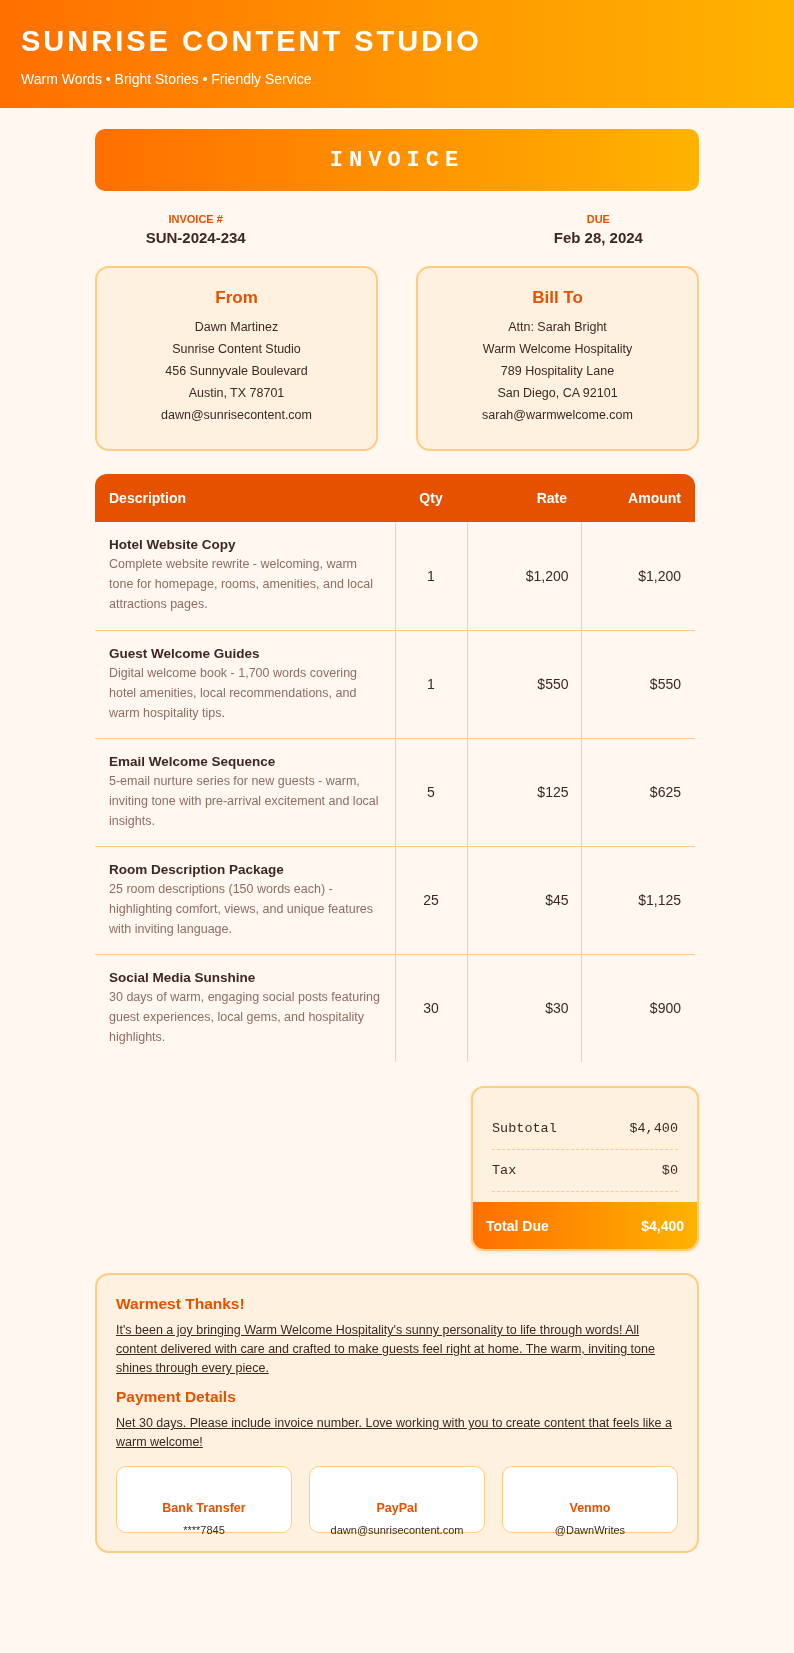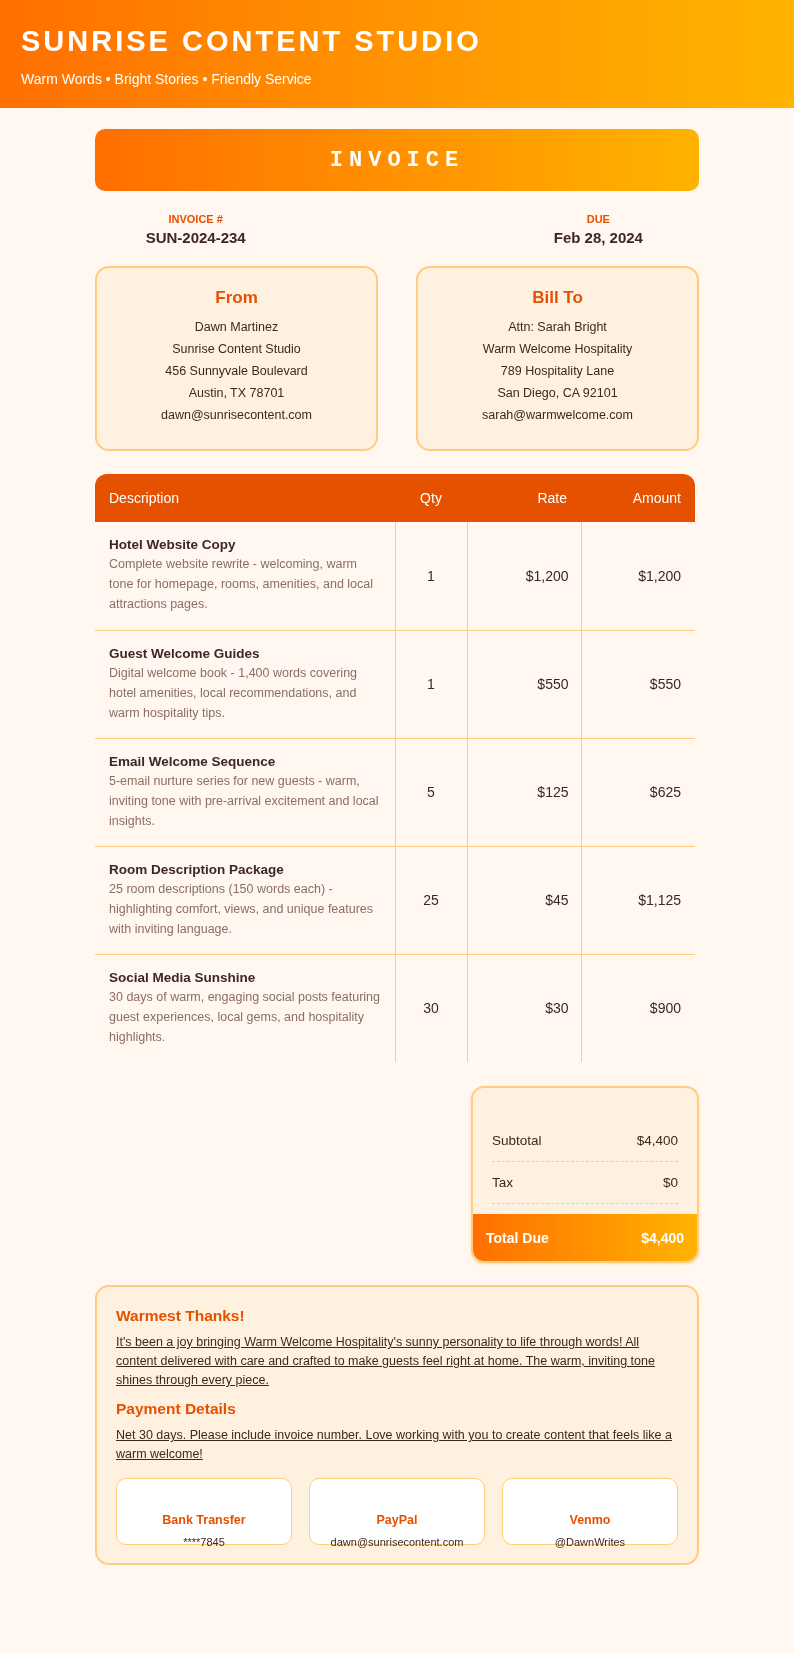--- a/index.html
+++ b/index.html
@@ -32,21 +32,21 @@
   .party-card {
     width: 283px; height: 185px; background: #fff1df; border: 2px solid #ffcc80;
     border-radius: 14px; text-align: center; padding-top: 20px;
   }
   .party-title { color: #e65100; font-size: 17px; font-weight: bold; margin-bottom: 8px; }
   .party-line { font-size: 12.5px; line-height: 22px; color: #3e2723; }
   .party-line.bold { font-weight: normal; }
 
   .items-table { margin-top: 23px; width: 600px; border-collapse: collapse; }
   .items-table thead th {
-    background: #e65100; color: #fff; font-size: 14px; font-weight: normal;
+    background: #e65100; color: #fff; font-size: 14px; font-weight: bold;
     height: 48px; padding: 0 14px;
   }
   .items-table thead th:first-child { border-top-left-radius: 12px; text-align: left; }
   .items-table thead th:last-child { border-top-right-radius: 12px; text-align: right; }
   .th-qty { text-align: center; }
   .th-rate { text-align: right; }
   .items-table td { vertical-align: middle; font-size: 14px; color: #3e2723; }
   .items-table tbody tr { height: 108px; }
   .items-table tbody tr + tr td { border-top: 1px solid #ffcc80; }
   .td-desc { width: 300px; padding: 0 14px; }
@@ -54,21 +54,21 @@
   .td-rate { width: 114px; text-align: right; padding-right: 12px; border-left: 1px solid #ffcc80; }
   .td-amount { text-align: right; padding-right: 14px; border-left: 1px solid #ffcc80; }
   .item-name { font-weight: bold; font-size: 13.5px; color: #3e2723; }
   .item-desc { font-size: 12.5px; color: #8d6e63; line-height: 20px; margin-top: 2px; }
 
   .totals-wrap { display: flex; justify-content: flex-end; margin-top: 24px; }
   .totals-card {
     width: 228px; background: #fff1df; border: 2px solid #ffcc80; border-radius: 13px;
     overflow: hidden; box-shadow: 0 1px 3px rgba(255,152,0,0.25);
   }
-  .totals-inner { padding: 32px 19px 10px 19px; }
+  .totals-inner { padding: 20px 19px 10px 19px; font-family: Liberation Mono, monospace; }
   .totals-row {
     display: flex; justify-content: space-between; font-size: 13.5px; color: #3e2723;
     height: 42px; align-items: center; border-bottom: 1px dashed #ffcc80;
   }
   .totals-due {
     display: flex; justify-content: space-between; align-items: center; height: 47px;
     padding: 0 13px;
     background: linear-gradient(90deg, #ff6f00 0%, #ff9800 60%, #ffb300 100%);
     color: #fff; font-weight: bold; font-size: 14px;
   }
@@ -147,21 +147,21 @@
           <div class="item-name">Hotel Website Copy</div>
           <div class="item-desc">Complete website rewrite - welcoming, warm tone for homepage, rooms, amenities, and local attractions pages.</div>
         </td>
         <td class="td-qty">1</td>
         <td class="td-rate">$1,200</td>
         <td class="td-amount">$1,200</td>
       </tr>
       <tr>
         <td class="td-desc">
           <div class="item-name">Guest Welcome Guides</div>
-          <div class="item-desc">Digital welcome book - 1,400 words covering hotel amenities, local recommendations, and warm hospitality tips.</div>
+          <div class="item-desc">Digital welcome book - 1,700 words covering hotel amenities, local recommendations, and warm hospitality tips.</div>
         </td>
         <td class="td-qty">1</td>
         <td class="td-rate">$550</td>
         <td class="td-amount">$550</td>
       </tr>
       <tr>
         <td class="td-desc">
           <div class="item-name">Email Welcome Sequence</div>
           <div class="item-desc">5-email nurture series for new guests - warm, inviting tone with pre-arrival excitement and local insights.</div>
         </td>

